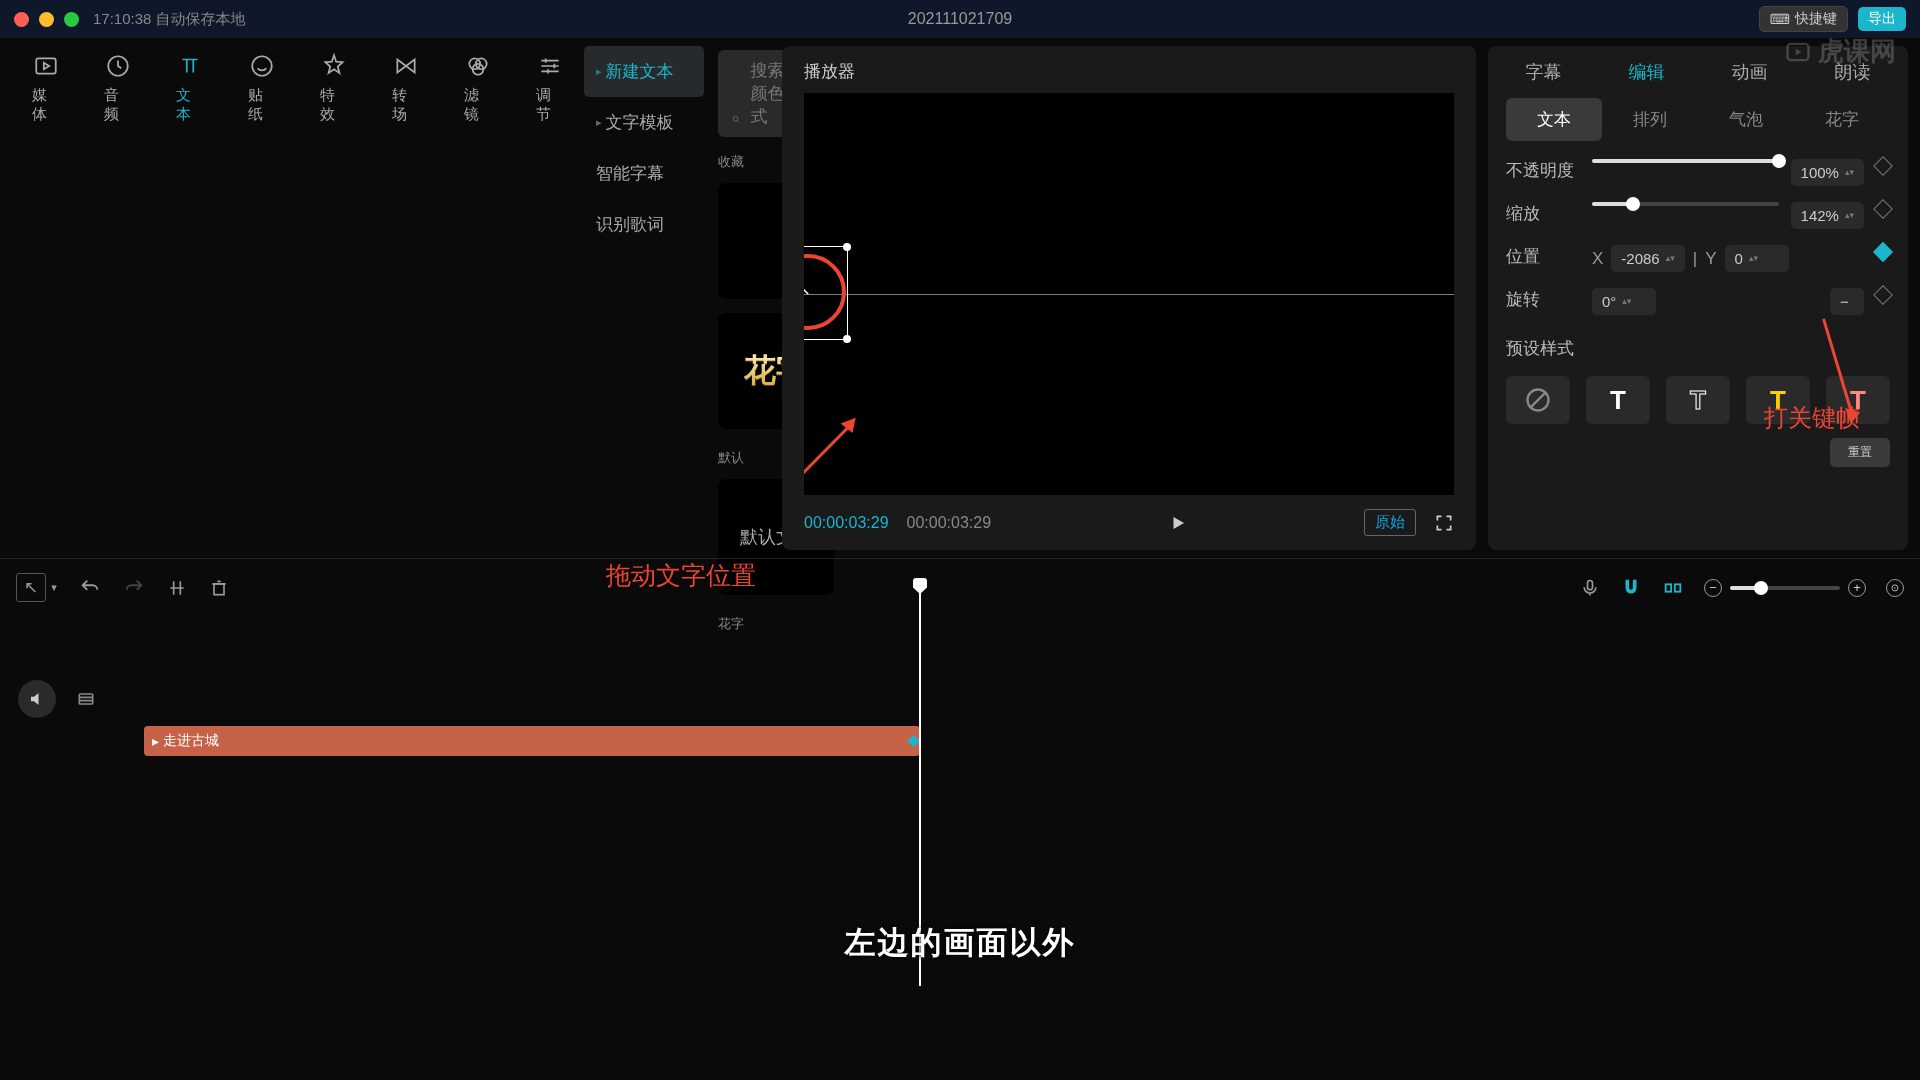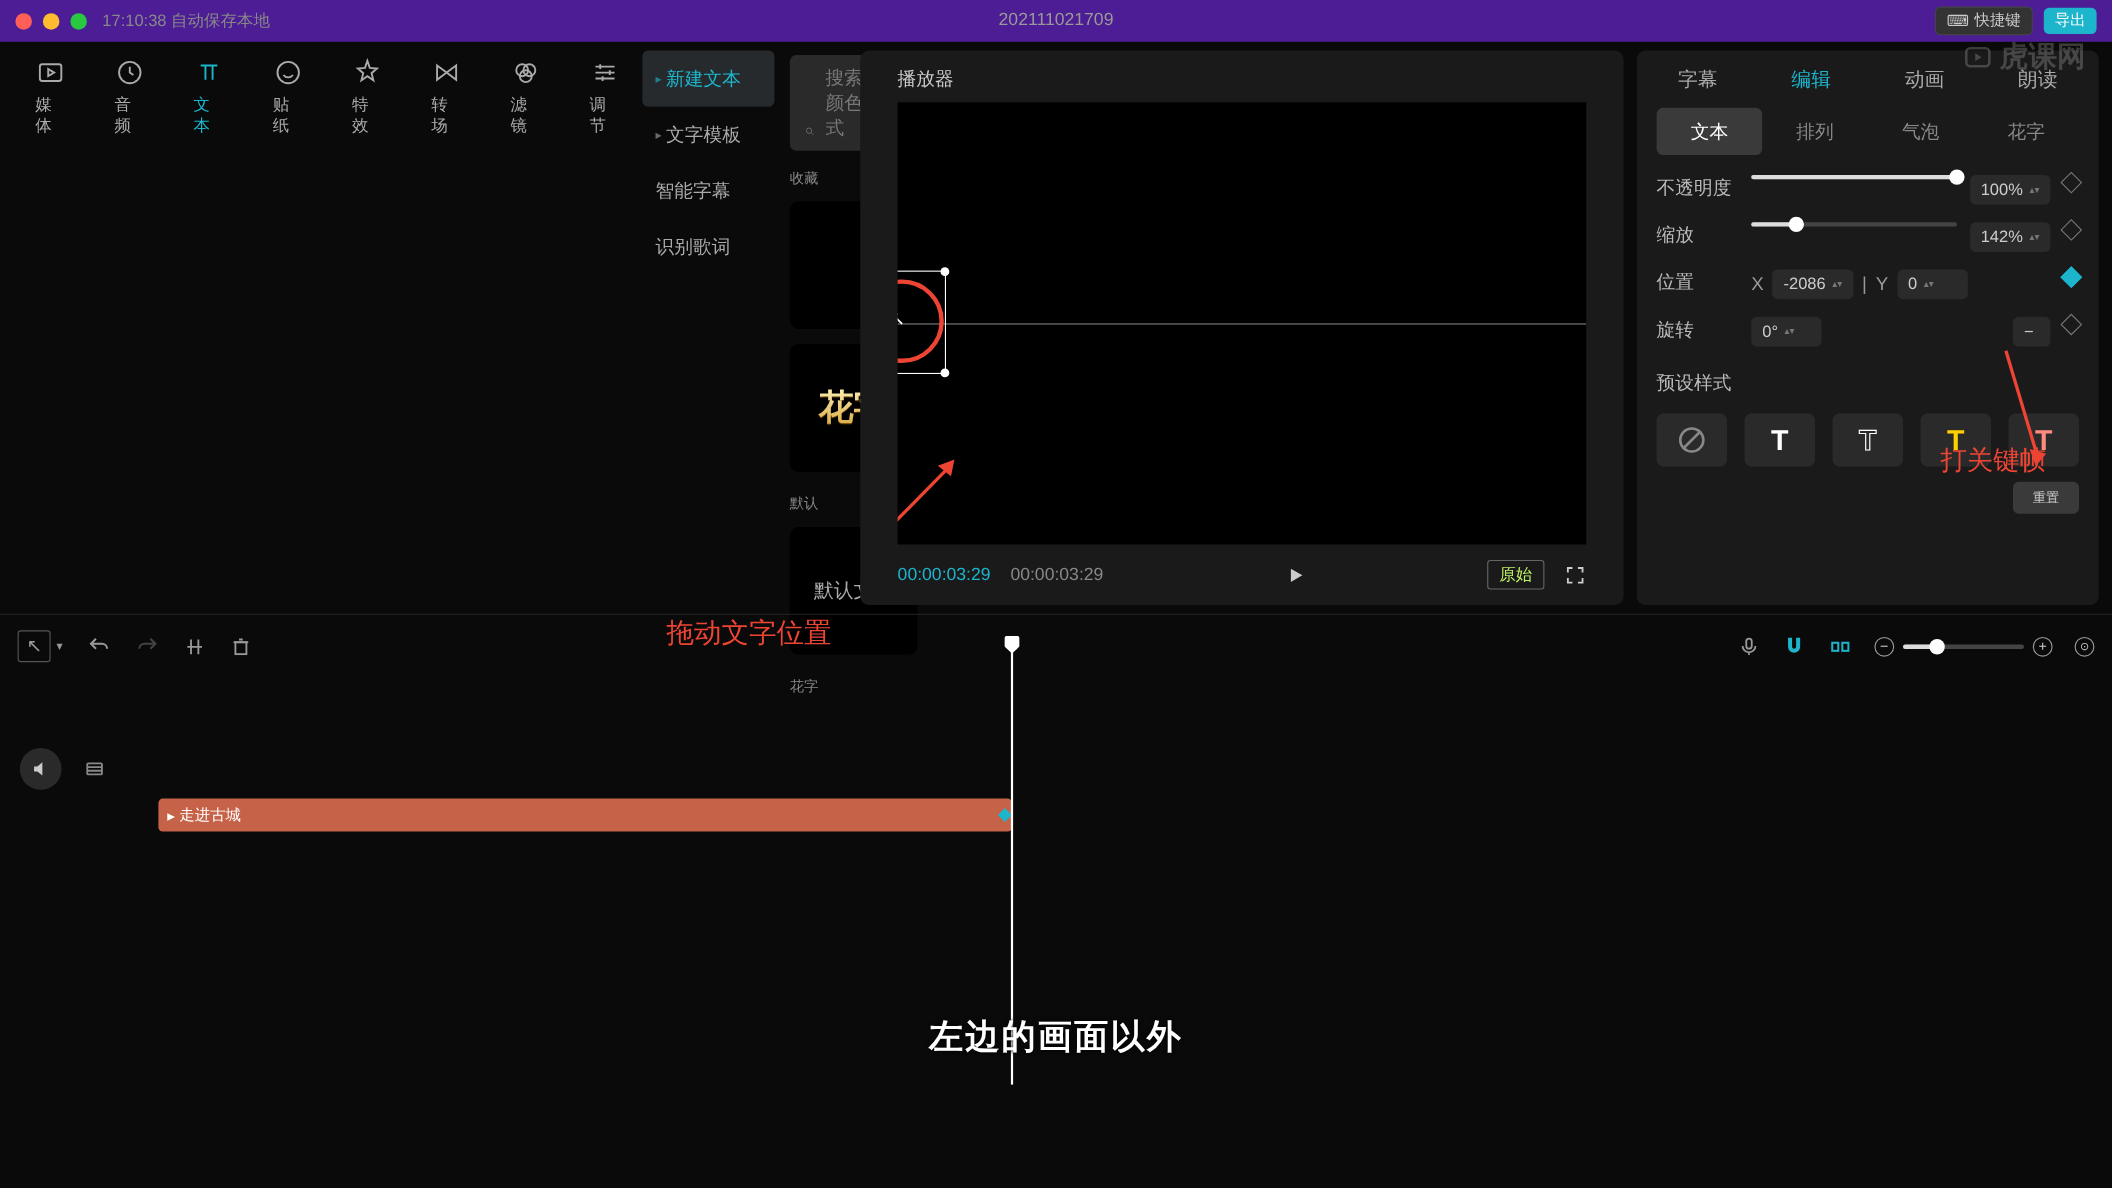--- a/index.html
+++ b/index.html
@@ -1,17 +1,17 @@
 <!DOCTYPE html>
 <html><head>
 <meta charset="utf-8">
 <style>
 * { margin: 0; padding: 0; box-sizing: border-box; font-family: -apple-system, "PingFang SC", "Microsoft YaHei", sans-serif; }
 body { background: #0a0a0a; color: #ccc; width: 1920px; height: 1080px; overflow: hidden; font-size: 17px; }
-.titlebar { height: 38px; background: #4c1d95; display: flex; align-items: center; padding: 0 14px; position: relative; }
+.titlebar { height: 38px; background: #0f172a; display: flex; align-items: center; padding: 0 14px; position: relative; }
 .traffic { display: flex; gap: 10px; }
 .dot { width: 15px; height: 15px; border-radius: 50%; }
 .dot.r { background: #ff5f57; } .dot.y { background: #febc2e; } .dot.g { background: #28c840; }
 .ts { margin-left: 14px; color: #888; font-size: 15px; }
 .titlec { position: absolute; left: 50%; transform: translateX(-50%); color: #999; font-size: 16px; }
 .titler { margin-left: auto; display: flex; gap: 10px; align-items: center; }
 .tbtn { background: #333; border: 1px solid #444; color: #ccc; padding: 3px 10px; border-radius: 5px; font-size: 14px; display: flex; align-items: center; gap: 5px; }
 .tbtn.accent { background: #1db5cc; color: #fff; border: none; }
 .wm { position: absolute; right: 24px; top: 34px; color: rgba(255,255,255,0.2); font-size: 26px; z-index: 60; display: flex; align-items: center; gap: 6px; font-weight: bold; }
 
@@ -33,36 +33,36 @@
 .lib { flex: 1; padding: 4px 14px; }
 .search { background: #2a2a2a; border-radius: 6px; padding: 9px 14px; display: flex; align-items: flex-end; gap: 10px; color: #777; margin-bottom: 16px; }
 .sec { color: #888; font-size: 13px; margin: 8px 0 12px; }
 .thumbs { display: flex; gap: 14px; flex-wrap: wrap; }
 .thumb { width: 116px; height: 116px; background: #000; border-radius: 8px; display: flex; align-items: center; justify-content: center; position: relative; }
 .thumb .txt1 { font-size: 32px; font-weight: 900; color: #ffd700; -webkit-text-stroke: 2px #000; text-shadow: 2px 2px 0 #000, -2px -2px 0 #000; }
 .thumb .txt2 { font-size: 32px; font-weight: 900; background: linear-gradient(180deg,#fff6c0,#d4a030); -webkit-background-clip: text; color: transparent; filter: drop-shadow(0 1px 0 #5b3a0a); }
 .thumb .dl { position: absolute; right: 8px; bottom: 6px; color: #ccc; font-size: 14px; }
 .thumb.plain { color: #aaa; font-size: 18px; }
 
-.player { width: 820px; background: #1a1a1a; border-radius: 8px; display: flex; flex-direction: column; padding: 14px 34px; }
+.player { width: 820px; background: #1a1a1a; border-radius: 8px; display: flex; flex-direction: column; padding: 14px 22px; }
 .ptitle { color: #ccc; font-size: 17px; margin-bottom: 10px; }
 .canvas { flex: 1; background: #000; position: relative; overflow: hidden; }
 .guide-h { position: absolute; top: 50%; left: 0; right: 0; height: 1px; background: rgba(255,255,255,0.5); }
 .txtbox { position: absolute; left: -4px; top: 38%; width: 48px; height: 94px; border: 1px solid #fff; }
 .hnd { position: absolute; width: 8px; height: 8px; background: #fff; border-radius: 50%; }
 .h-tr { top: -4px; right: -4px; } .h-br { bottom: -4px; right: -4px; }
 .circ { position: absolute; left: -34px; top: 40%; width: 76px; height: 76px; border: 4px solid #e43; border-radius: 50%; z-index: 5; }
 .cursor { position: absolute; left: -8px; top: 46%; z-index: 6; font-size: 18px; color: #fff; }
 .arrow1 { position: absolute; left: -60px; top: 86%; transform: rotate(-28deg); z-index: 5; }
 .anno1 { position: absolute; left: -176px; bottom: -42px; color: #e43; font-size: 25px; z-index: 6; }
 .pctrl { display: flex; align-items: center; gap: 18px; padding-top: 14px; position: relative; }
 .tc { color: #1db5cc; font-size: 16px; }
 .tc2 { color: #888; font-size: 16px; }
 .play { margin-left: auto; margin-right: auto; }
-.obox { border: 1px solid #666; padding: 3px 10px; font-size: 15px; border-radius: 3px; color: #bef264; }
+.obox { border: 1px solid #666; padding: 3px 10px; font-size: 15px; border-radius: 3px; color: #0ea5e9; }
 
 .props { width: 424px; background: #1a1a1a; border-radius: 8px; padding: 10px 18px; }
 .ptabs { display: flex; gap: 40px; justify-content: space-around; padding: 4px 6px 14px; font-size: 18px; }
 .ptab { color: #aaa; cursor: pointer; }
 .ptab.active { color: #1db5cc; }
 .subtabs { display: flex; margin-bottom: 18px; }
 .st { flex: 1; text-align: center; padding: 10px 0; color: #888; font-size: 17px; cursor: pointer; border-radius: 6px; }
 .st.active { background: #3a3a3a; color: #fff; }
 .row { display: flex; align-items: flex-start; gap: 12px; margin: 16px 0; }
 .row .lab { width: 74px; color: #bbb; font-size: 17px; }

